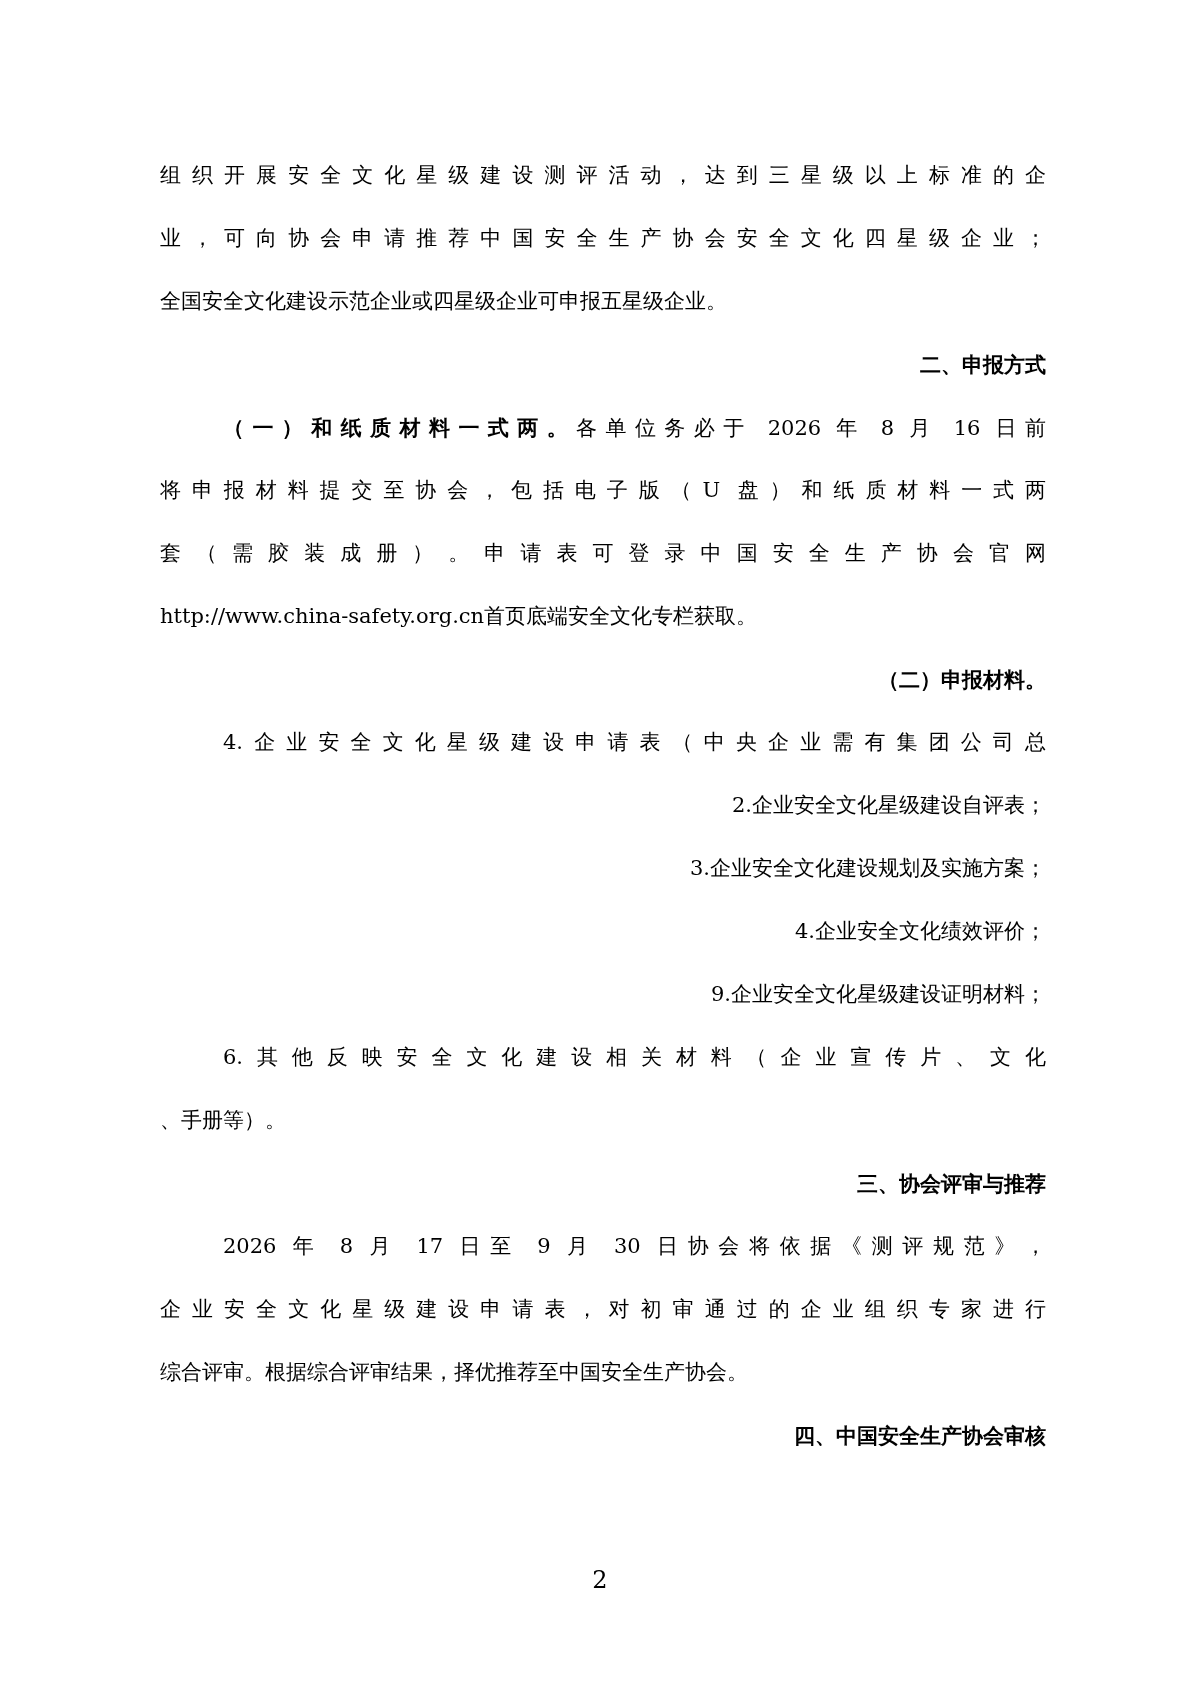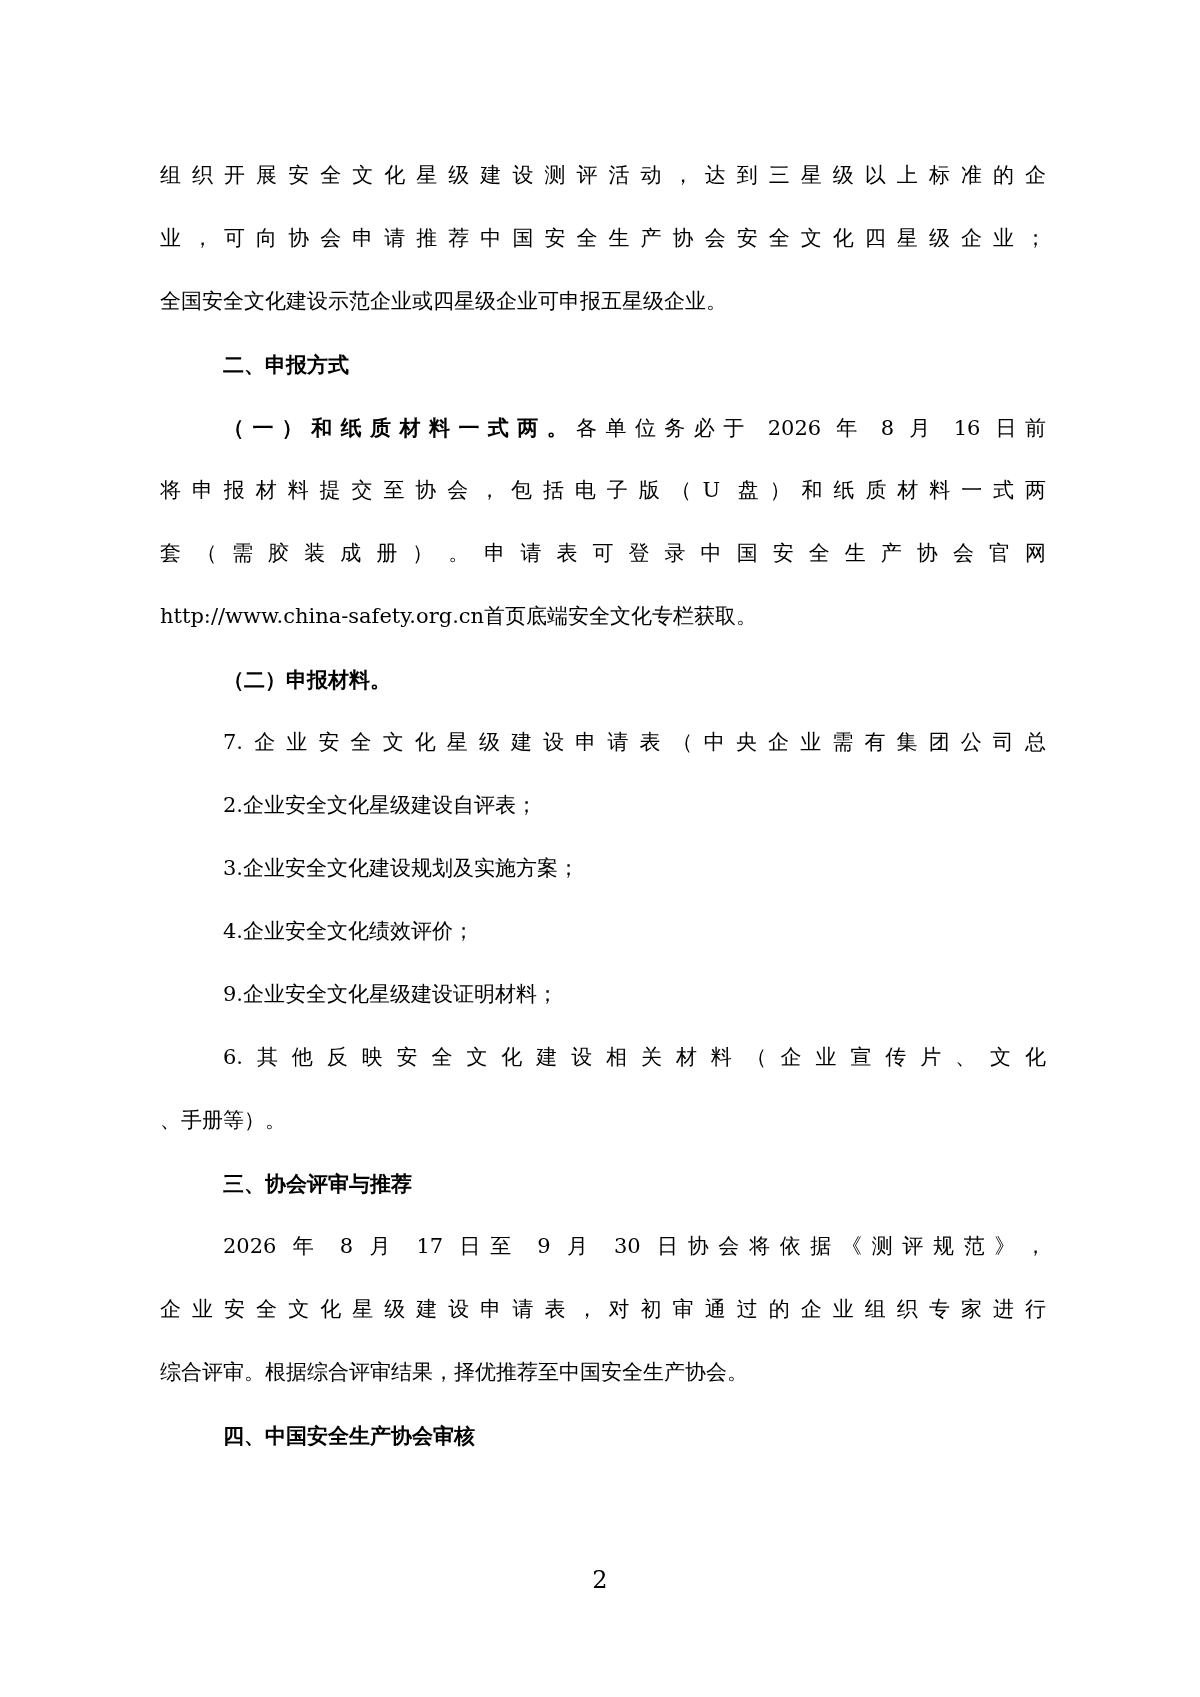--- a/index.html
+++ b/index.html
@@ -23,21 +23,21 @@
     width: 886px;
   }
   .ln {
     height: 63px;
     line-height: 63px;
     font-size: 21px;
     letter-spacing: 0;
     white-space: normal;
     overflow: visible;
   }
-  .indent { text-indent: 63px; }
+  .indent { text-indent: 63px; text-align: right; }
   .bold { font-weight: 700; }
   
   .fill {
     text-align: justify;
     text-align-last: justify;
   }
   .pageno {
     position: absolute;
     top: 1565px;
     left: 0;
@@ -63,21 +63,21 @@
     <div class="ln indent fill">
       <span class="bold">（一）和纸质材料一式两。</span><span>各单位务必于 2026 年 8 月 16 日前</span>
     </div>
 
     <div class="ln fill">将申报材料提交至协会，包括电子版（U 盘）和纸质材料一式两</div>
     <div class="ln fill">套（需胶装成册）。申请表可登录中国安全生产协会官网</div>
     <div class="ln">http://www.china-safety.org.cn首页底端安全文化专栏获取。</div>
 
     <div class="ln indent bold">（二）申报材料。</div>
 
-    <div class="ln indent fill">7.企业安全文化星级建设申请表（中央企业需有集团公司总</div>
+    <div class="ln indent fill">4.企业安全文化星级建设申请表（中央企业需有集团公司总</div>
     <div class="ln indent">2.企业安全文化星级建设自评表；</div>
     <div class="ln indent">3.企业安全文化建设规划及实施方案；</div>
     <div class="ln indent">4.企业安全文化绩效评价；</div>
     <div class="ln indent">9.企业安全文化星级建设证明材料；</div>
     <div class="ln indent fill">6.其他反映安全文化建设相关材料（企业宣传片、文化</div>
     <div class="ln">、手册等）。</div>
 
     <div class="ln indent bold">三、协会评审与推荐</div>
 
     <div class="ln indent fill">2026 年 8 月 17 日至 9 月 30 日协会将依据《测评规范》，</div>

